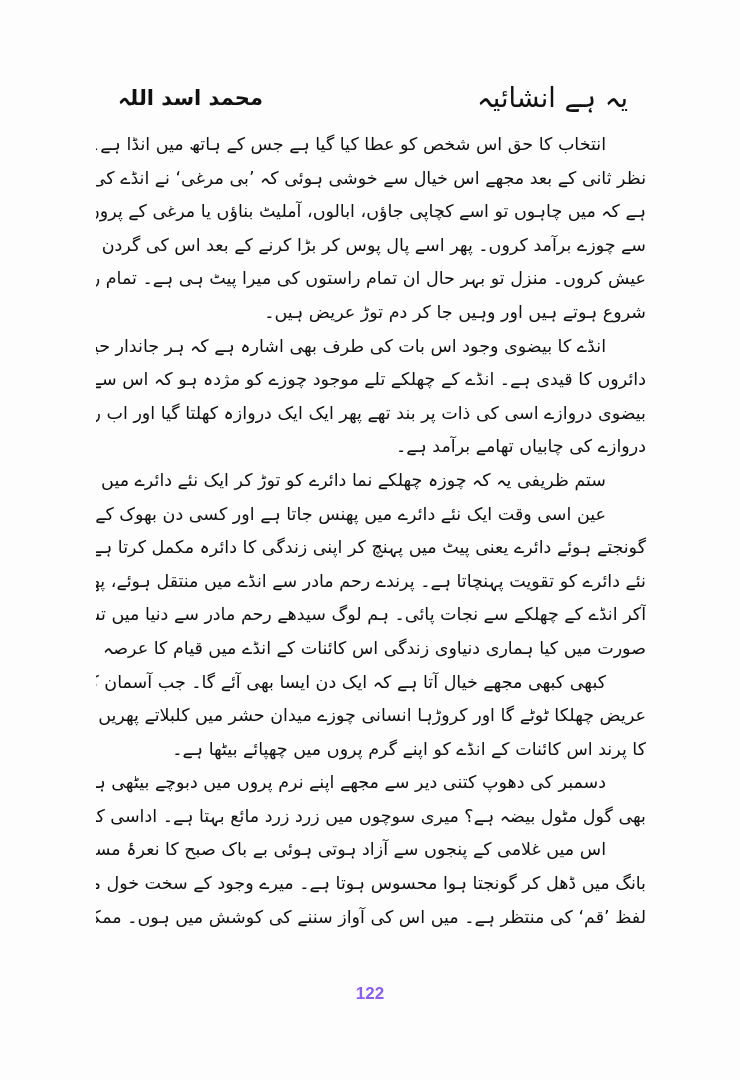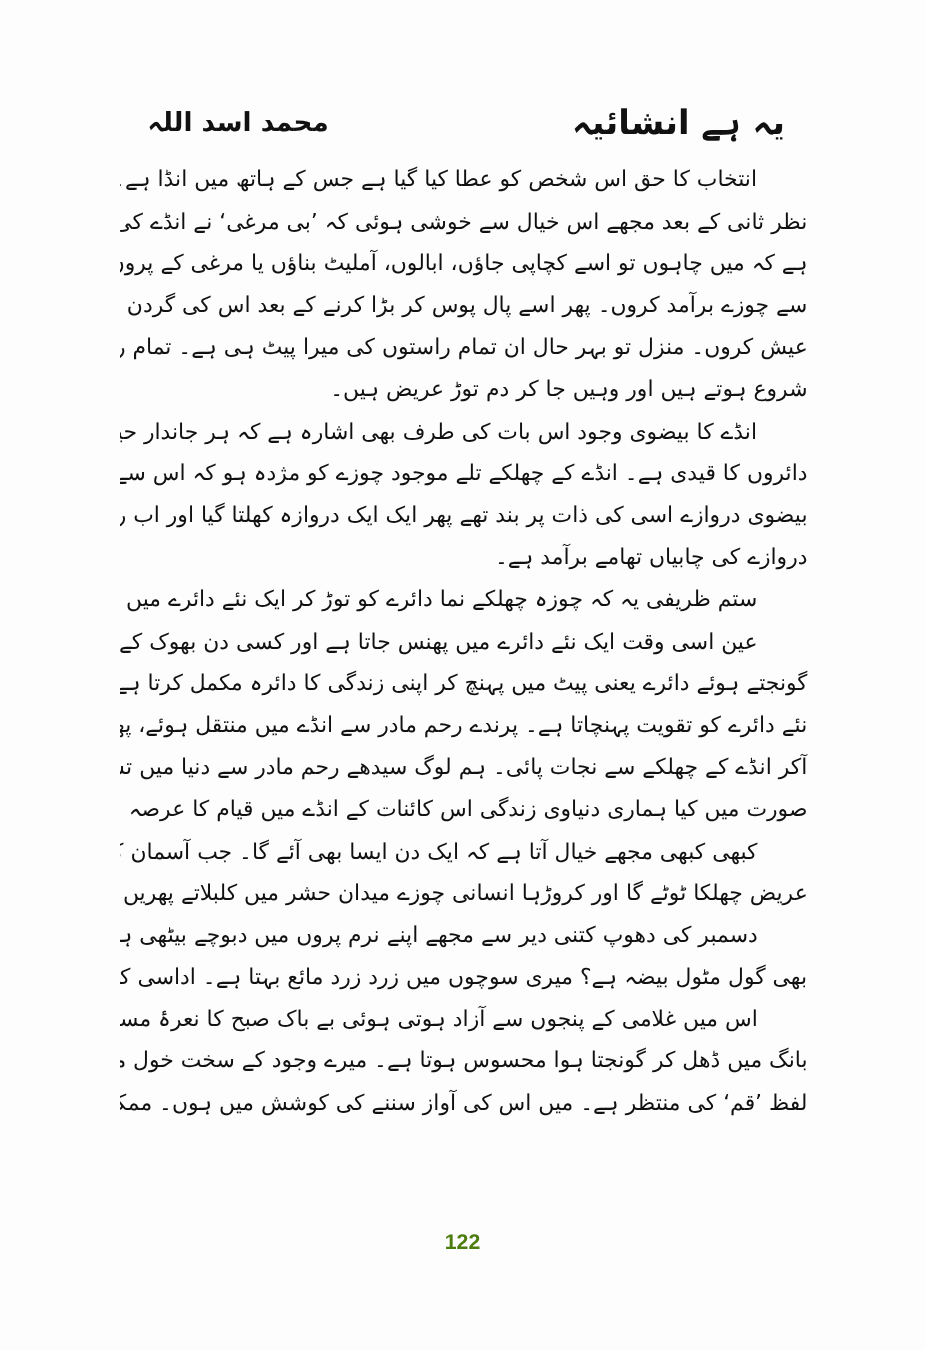--- a/index.html
+++ b/index.html
@@ -1,25 +1,25 @@
 <!DOCTYPE html>
 <html><head>
 <meta charset="utf-8">
 <style>
   html, body { margin:0; padding:0; background:#ffffff; }
   body { width:740px; height:1080px; position:relative; overflow:hidden; font-family:"DejaVu Sans", sans-serif; color:#111; }
   .page { position:absolute; left:0; top:0; width:740px; height:1080px; background:#fdfdfd; }
   .header { position:absolute; top:82px; left:118px; width:510px; height:34px; direction:rtl; }
-  .title { position:absolute; right:0; top:0; font-size:27px; font-weight:bold; letter-spacing:-0.5px; }
+  .title { position:absolute; right:0; top:0; font-size:27px; font-weight:normal; letter-spacing:-0.5px; }
   .author { position:absolute; left:0; top:4px; font-size:21px; font-weight:bold;text-align:right; }
   .body { position:absolute; top:128px; left:96px; width:550px; direction:rtl; text-align:justify; font-family:"DejaVu Sans", sans-serif; font-size:17.5px; line-height:33.6px; }
   .line { display:block; height:33.6px; white-space:nowrap; overflow:hidden; text-align-last:justify; text-align:justify; }
   .line.last { text-align-last:right; }
   .line.indent { padding-right:40px; }
-  .pagenum { position:absolute; top:984px; left:0; width:740px; text-align:center; font-family:"Liberation Sans", sans-serif; font-weight:bold; font-size:17px; color:#4d7c0f; }
+  .pagenum { position:absolute; top:984px; left:0; width:740px; text-align:center; font-family:"Liberation Sans", sans-serif; font-weight:bold; font-size:17px; color:#8b5cf6; }
 </style>
 </head>
 <body>
 
 <div class="page">
   <div class="header">
     <div class="title">یہ ہے انشائیہ</div>
     <div class="author">محمد اسد اللہ</div>
   </div>
 
@@ -35,20 +35,21 @@
       <span class="line">بیضوی دروازے اسی کی ذات پر بند تھے پھر ایک ایک دروازہ کھلتا گیا اور اب رہائی کا لمحہ آخری</span>
       <span class="line last">دروازے کی چابیاں تھامے برآمد ہے۔</span>
       <span class="line last indent">ستم ظریفی یہ کہ چوزہ چھلکے نما دائرے کو توڑ کر ایک نئے دائرے میں قدم دھرتا ہے۔</span>
       <span class="line indent">عین اسی وقت ایک نئے دائرے میں پھنس جاتا ہے اور کسی دن بھوک کے چوہوں کی سمفنی سے</span>
       <span class="line">گونجتے ہوئے دائرے یعنی پیٹ میں پہنچ کر اپنی زندگی کا دائرہ مکمل کرتا ہے۔ اس طرح وہ ایک</span>
       <span class="line">نئے دائرے کو تقویت پہنچاتا ہے۔ پرندے رحم مادر سے انڈے میں منتقل ہوئے، پھر دنیا میں</span>
       <span class="line">آکر انڈے کے چھلکے سے نجات پائی۔ ہم لوگ سیدھے رحم مادر سے دنیا میں تشریف لائے۔ اس</span>
       <span class="line last">صورت میں کیا ہماری دنیاوی زندگی اس کائنات کے انڈے میں قیام کا عرصہ ہے؟</span>
       <span class="line indent">کبھی کبھی مجھے خیال آتا ہے کہ ایک دن ایسا بھی آئے گا۔ جب آسمان کا یہ طویل و</span>
       <span class="line">عریض چھلکا ٹوٹے گا اور کروڑہا انسانی چوزے میدان حشر میں کلبلاتے پھریں گے۔ ابھی تو وقت</span>
+      <span class="line last">کا پرند اس کائنات کے انڈے کو اپنے گرم پروں میں چھپائے بیٹھا ہے۔</span>
       <span class="line indent">دسمبر کی دھوپ کتنی دیر سے مجھے اپنے نرم پروں میں دبوچے بیٹھی ہے۔ کیا میرا وجود</span>
       <span class="line">بھی گول مٹول بیضہ ہے؟ میری سوچوں میں زرد زرد مائع بہتا ہے۔ اداسی کے زرد سیال میں اجلی</span>
       <span class="line indent">اس میں غلامی کے پنجوں سے آزاد ہوتی ہوئی بے باک صبح کا نعرۂ مستانہ مرغ کی</span>
       <span class="line">بانگ میں ڈھل کر گونجتا ہوا محسوس ہوتا ہے۔ میرے وجود کے سخت خول میں ایک خوابیدہ زندگی</span>
       <span class="line last">لفظ ’قم‘ کی منتظر ہے۔ میں اس کی آواز سننے کی کوشش میں ہوں۔ ممکن ہے میری طرح پوری</span>
     </div>
 
   <div class="pagenum">122</div>
 </div>
 

